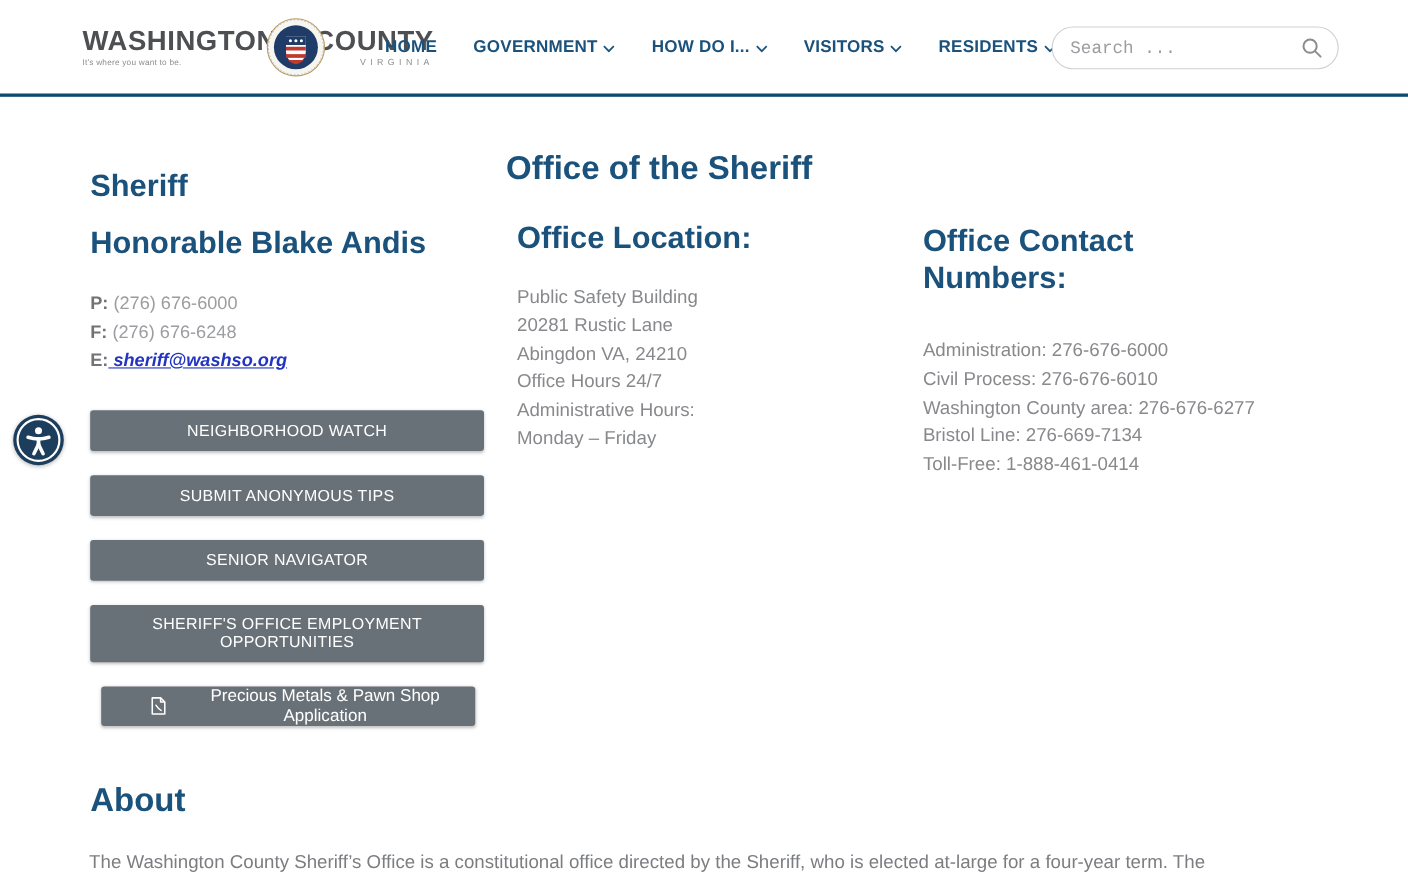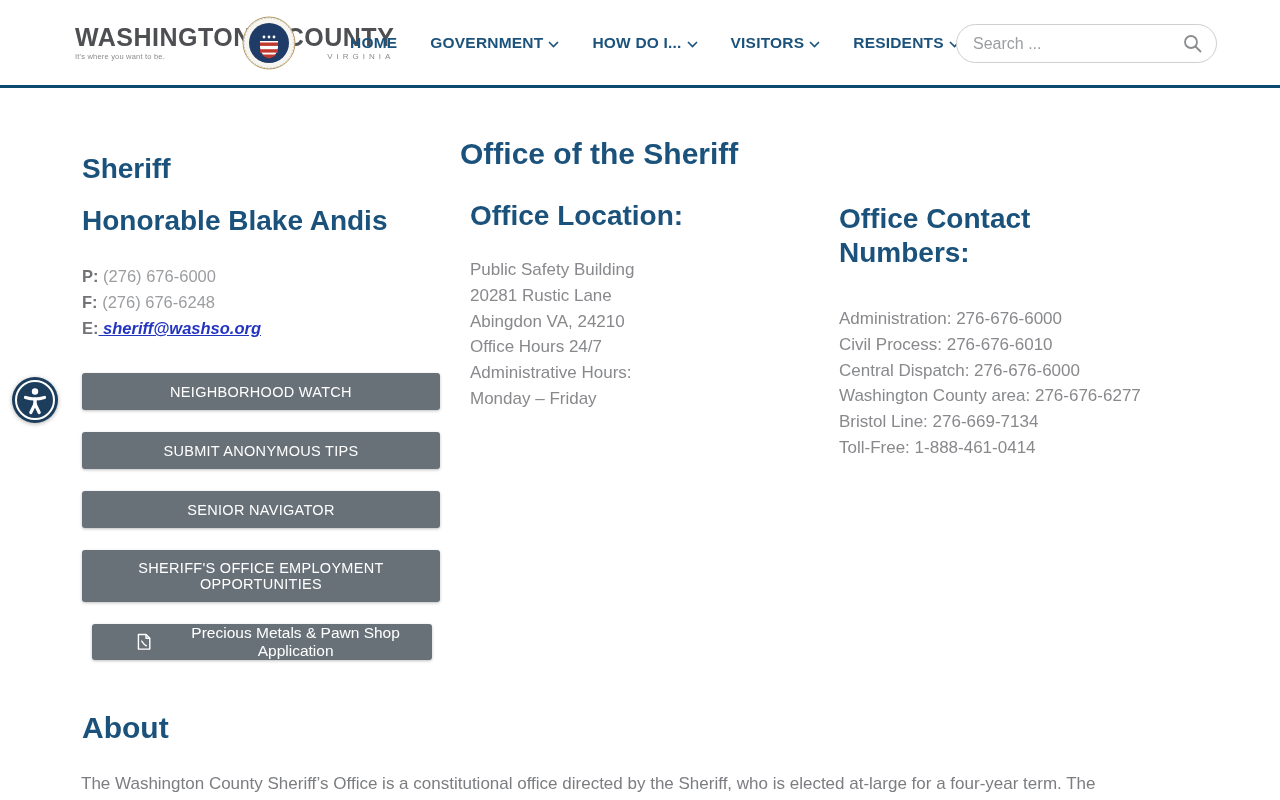--- a/index.html
+++ b/index.html
@@ -21,21 +21,21 @@
   .nav { position: absolute; left: 350px; top: 0; height: 86px; display: flex;
     align-items: center; gap: 33px; }
   .nav a { display: flex; align-items: center; gap: 5px; text-decoration: none;
     font-size: 15.5px; font-weight: 700; color: #1b527c; letter-spacing: 0.2px; cursor: pointer; }
   .nav .chev { display: inline-block; margin-top: 2px; }
 
   .search-wrap { position: absolute; right: 63px; top: 24px; width: 261px; height: 39px;
     border: 1px solid #cfcfcf; border-radius: 20px; background: #fff;
     display: flex; align-items: center; padding: 0 14px 0 16px; }
   .search-wrap input { flex: 1; border: none; outline: none; font-size: 16px;
-    color: #737373; background: transparent; font-family: Liberation Sans, sans-serif; }
+    color: #737373; background: transparent; font-family: Liberation Mono, monospace; }
   .search-wrap input::placeholder { color: #9b9da0; }
   .search-icon { cursor: pointer; display: flex; align-items: center; }
 
   
   .a11y { position: absolute; left: 12px; top: 377px; width: 46px; height: 46px;
     border-radius: 50%; background: #1c3d5c; border: none; cursor: pointer;
     display: flex; align-items: center; justify-content: center;
     box-shadow: 0 1px 4px rgba(0,0,0,.3); }
 
   
@@ -200,20 +200,19 @@
   <div>Abingdon VA, 24210</div>
   <div>Office Hours 24/7</div>
   <div>Administrative Hours:</div>
   <div>Monday – Friday</div>
 </div>
 
 <h2 class="num-heading">Office Contact Numbers:</h2>
 <div class="num-lines">
   <div>Administration: 276-676-6000</div>
   <div>Civil Process: 276-676-6010</div>
-  <div>Central Dispatch: 276-676-6000</div>
   <div>Washington County area: 276-676-6277</div>
   <div>Bristol Line: 276-669-7134</div>
   <div>Toll-Free: 1-888-461-0414</div>
 </div>
 
 <h2 class="about-heading">About</h2>
 <p class="about-text">The Washington County Sheriff’s Office is a constitutional office directed by the Sheriff, who is elected at-large for a four-year term.  The Washington County</p>
 
 </body></html>

